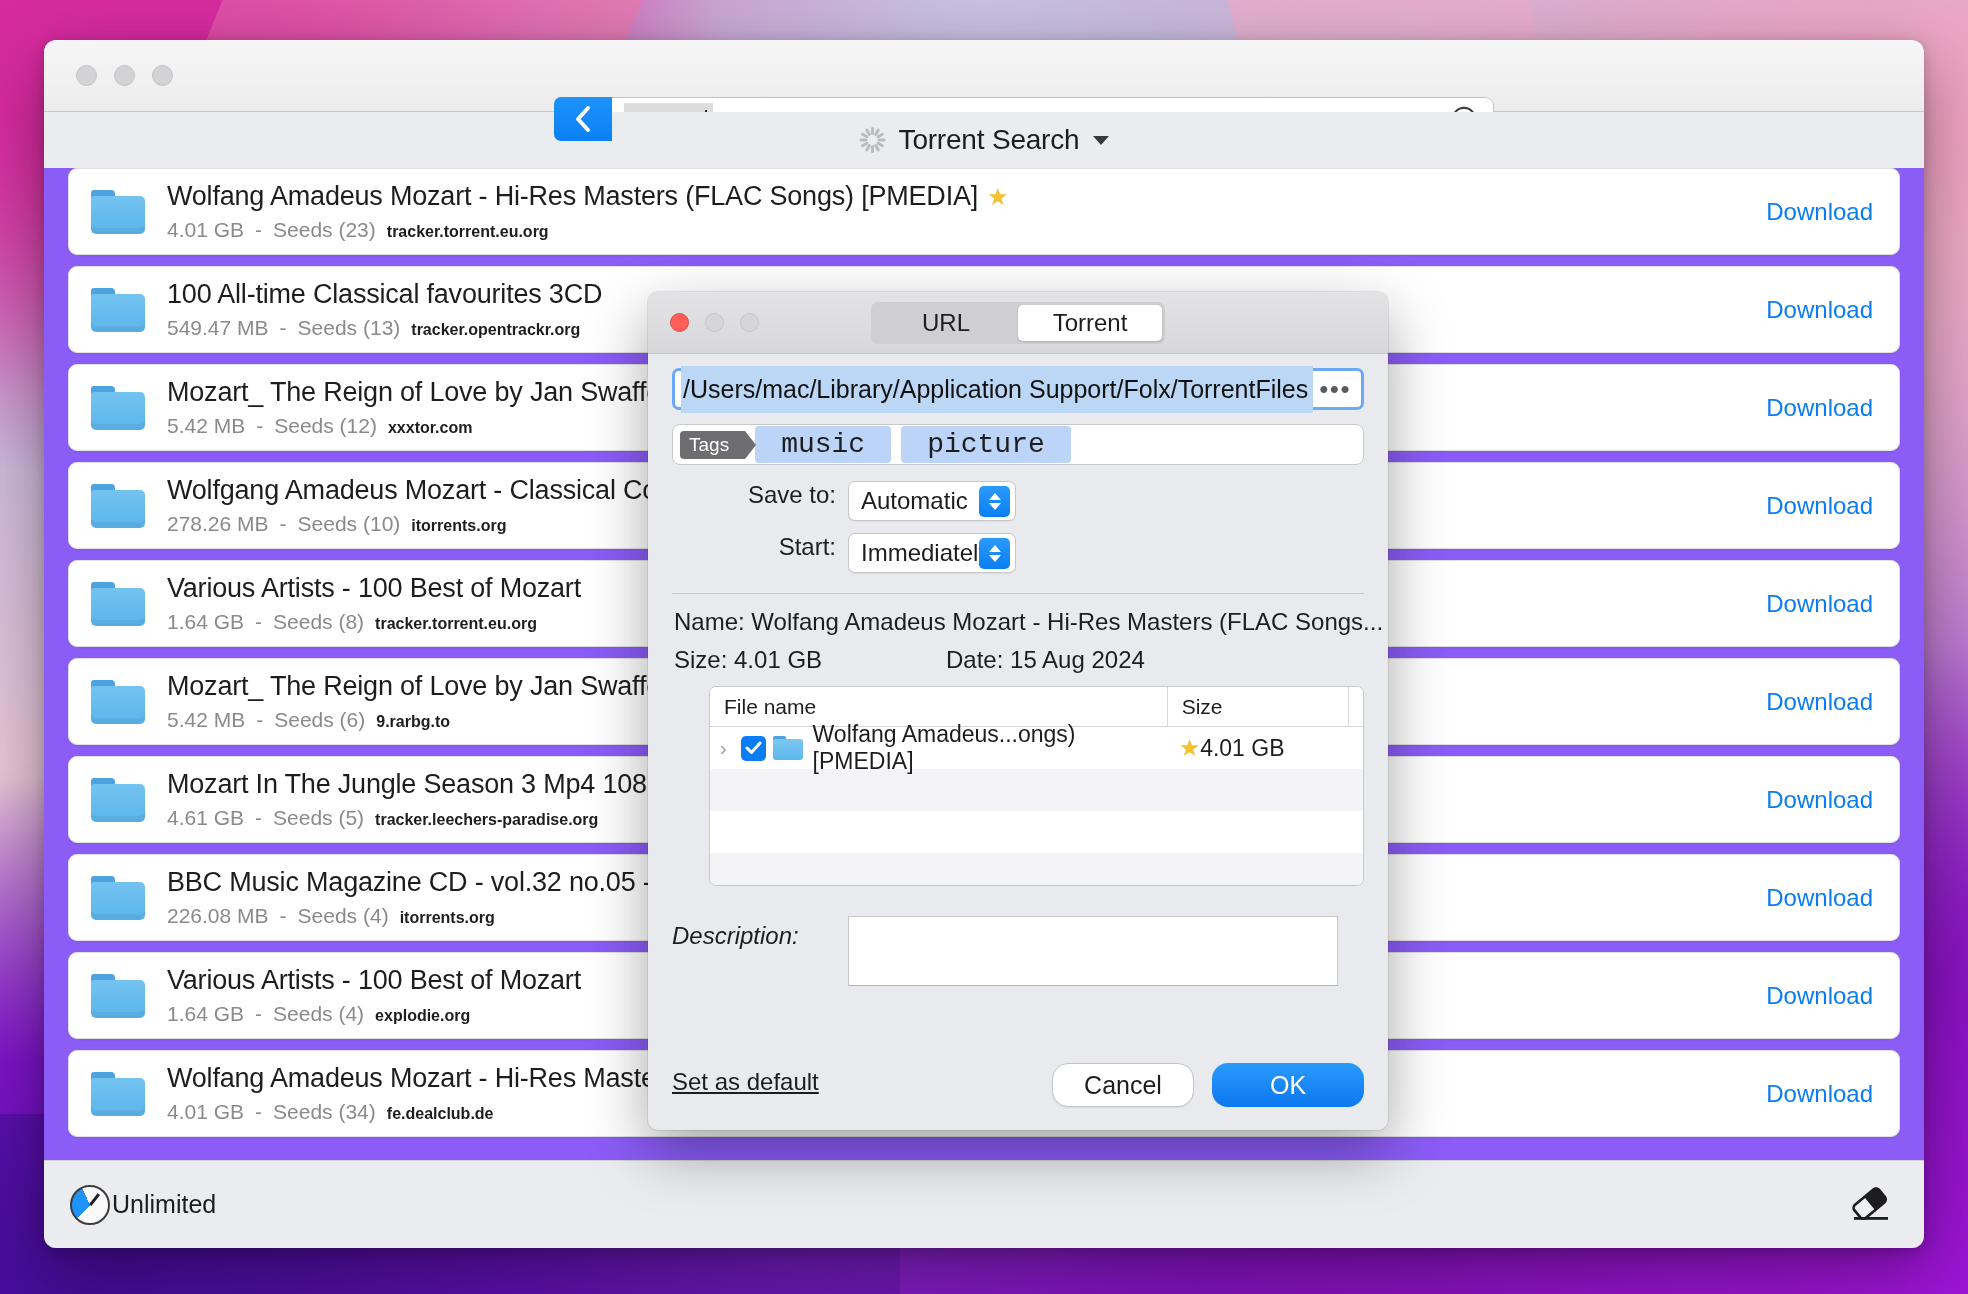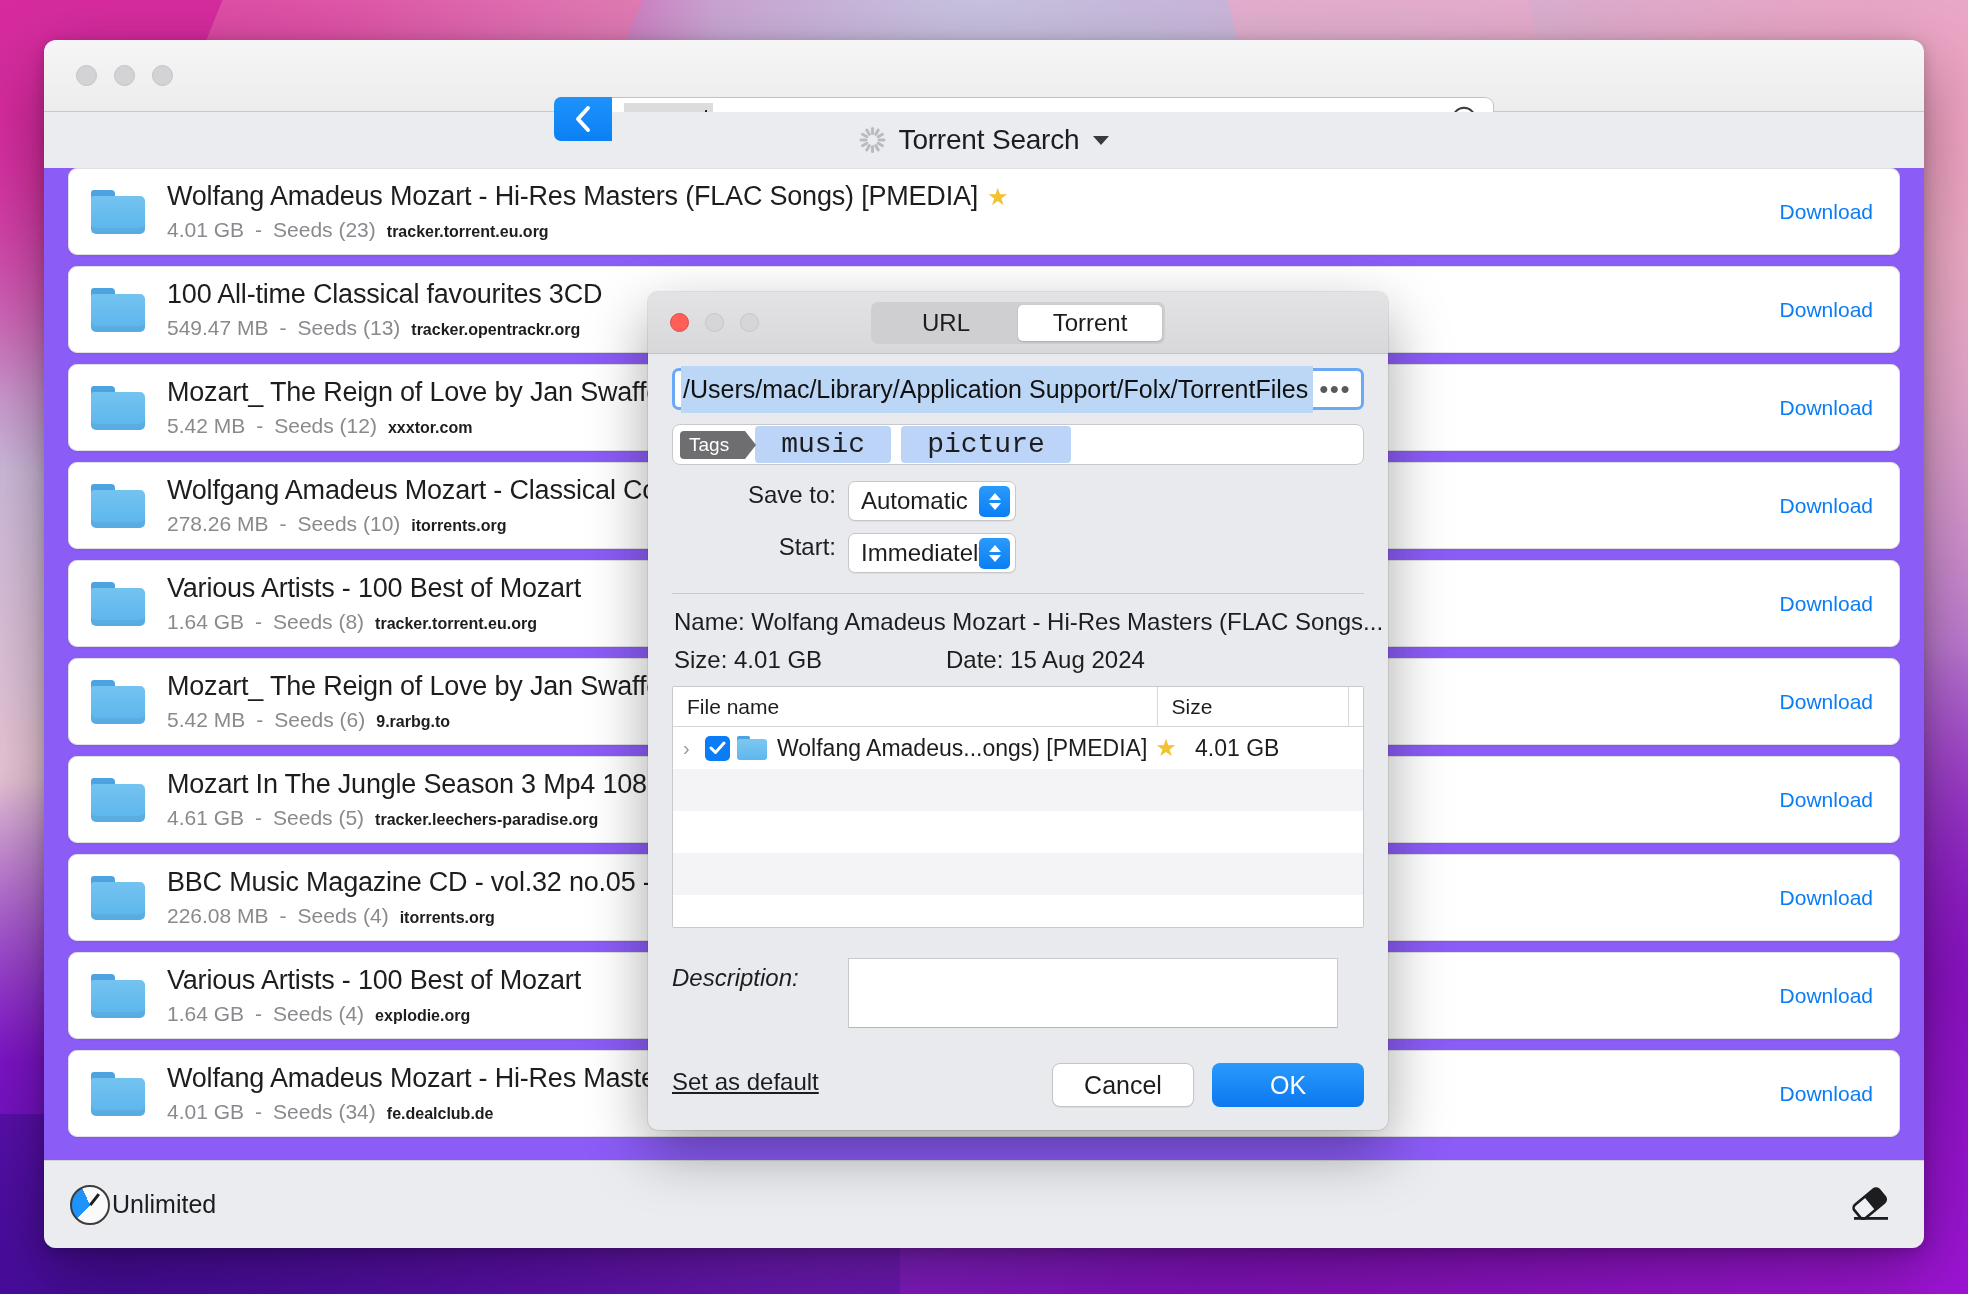--- a/index.html
+++ b/index.html
@@ -131,21 +131,21 @@
     letter-spacing:-.2px; line-height: 1.15;
     display:flex; align-items:center; gap: 9px;
   }
   .star { font-size: 24px; color:#f2c230; }
   .rowmeta {
     margin-top: 5px; font-size: 21px; white-space:nowrap;
     color:#8a8a8e; display:flex; gap: 11px; align-items:baseline;
   }
   .tracker { color:#1d1d1f; font-weight: bold; font-size: 16px; }
   .dl {
-    color:#0a7cf5; font-size:21px; white-space:nowrap; cursor:pointer;
+    color:#0a7cf5; font-size:24px; white-space:nowrap; cursor:pointer;
     margin-left: 20px;
   }
 
   
   .statusbar {
     height: 88px; flex:none; border-top:1px solid #d2d2d6;
     display:flex; align-items:center; justify-content:space-between;
     padding: 0 28px 0 26px; background:#ebecf0;
   }
   .speed { display:flex; align-items:center; gap:2px; }
@@ -244,22 +244,22 @@
   .arrows .up { width:0;height:0;border-left:6px solid transparent;border-right:6px solid transparent;border-bottom:7px solid #fff; }
   .arrows .dn { width:0;height:0;border-left:6px solid transparent;border-right:6px solid transparent;border-top:7px solid #fff; }
 
   .divider { height:1px; background:#cacace; margin: 8px 0 0; }
   .infoline { font-size: 24px; color:#1d1d1f; padding: 14px 0 0 2px; white-space:nowrap; }
   .inforow { display:flex; padding: 10px 0 12px 2px; }
   .inforow .sz { font-size:24px; color:#1d1d1f; width: 272px; }
   .inforow .dt { font-size:24px; color:#1d1d1f; }
 
   .filetable {
-    background:#fff; border:1px solid #c9c9cc; border-radius:2px;
-    height: 242px; overflow:hidden;
+    background:#fff; border:1px solid #c9c9cc; border-radius:7px;
+    height: 200px; overflow:hidden;margin-left:37px;
   }
   .fthead { display:flex; height: 40px; border-bottom:1px solid #d4d4d8; background:#fff; }
   .fth { font-size:21px; color:#1d1d1f; display:flex; align-items:center; padding-left:14px; }
   .fth.name { width: 486px; border-right:1px solid #d9d9dd; }
   .fth.size { width: 192px; border-right:1px solid #d9d9dd; }
   .ftrow { display:flex; align-items:center; height: 42px; padding-left: 10px; }
   .ftrow.zebra { background:#f4f4f6; }
   .twisty { width:22px; font-size:20px; color:#9a9a9e; }
   .cb {
     width:25px;height:25px;border-radius:5px;background:#0a7cf5;
@@ -278,21 +278,21 @@
     width: 490px; height: 70px; background:#fff;
     border:1px solid #c9c9cc; border-bottom-color:#b6b6ba;
   }
   .sheet-footer {
     flex:none; height: 96px; display:flex; align-items:center;
     padding: 0 24px; justify-content: space-between;
   }
   .setdefault { font-size: 24px; color:#1d1d1f; text-decoration:underline; cursor:pointer; }
   .btns { display:flex; gap: 18px; }
   .btn {
-    height: 44px; border-radius:8px; font-size:25px;
+    height: 44px; border-radius:16px; font-size:25px;
     display:flex;align-items:center;justify-content:center;cursor:pointer;margin-top:6px;
   }
   .btn.cancel { width: 142px; background:#fff; border:1px solid #c4c4c7; color:#1d1d1f;
                 box-shadow:0 1px 1px rgba(0,0,0,.07); }
   .btn.ok { width: 152px; background: linear-gradient(180deg,#2a9afc,#0b78f0); color:#fff; }
 </style>
 </head>
 <body>
 
 <div class="desk-streak s1"></div>

